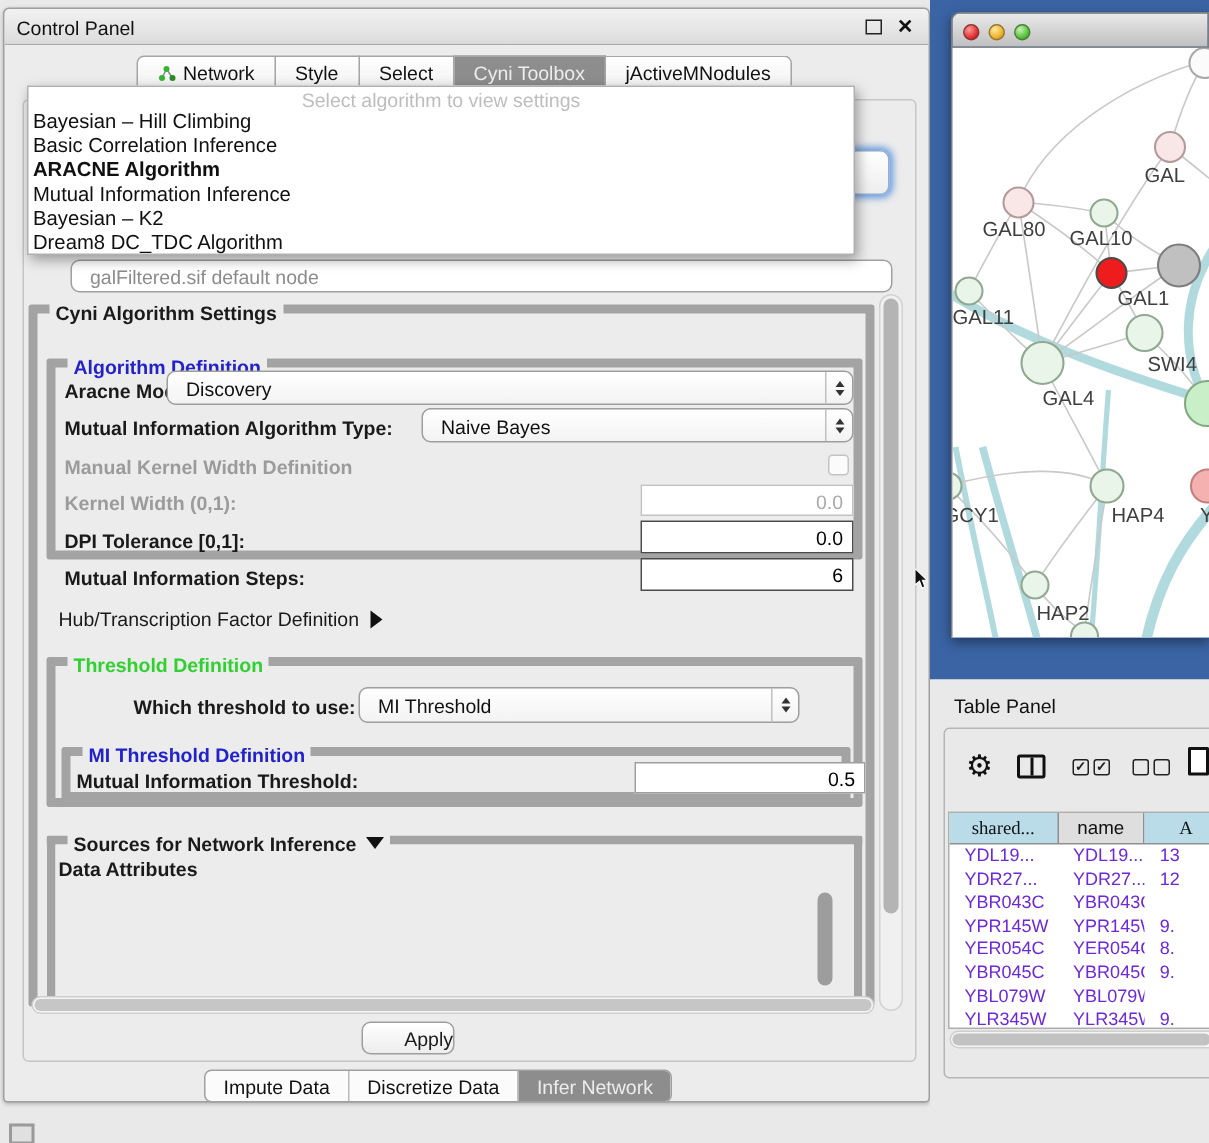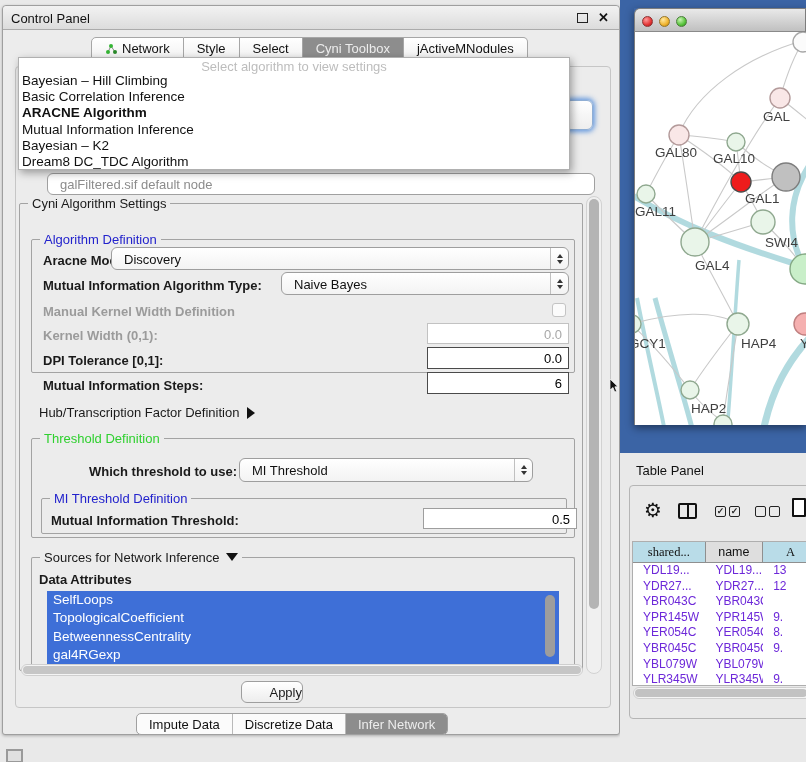--- a/index.html
+++ b/index.html
@@ -43,21 +43,21 @@
   .bg-combo span { position:absolute; left:12px; top:3px; font-size:13px; color:#8c8c8c; }
 
   
   .popup { left:18px; top:57px; width:552px; height:113px; background:#fff;
     border:1px solid #b0b0b0; box-shadow:2px 3px 8px rgba(0,0,0,.35); z-index:30; }
   .popup-placeholder { text-align:center; font-size:13px; color:#bdbdbd; padding-top:1px; height:15px; }
   .algo-item { font-size:13.5px; color:#101010; line-height:16.2px; padding-left:3px; white-space:nowrap; }
   .algo-item.sel { font-weight:bold; }
 
   
-  .group { position:absolute; border:1px solid #a3a3a3; border-radius:2px; }
+  .group { position:absolute; border:6px solid #a3a3a3; border-radius:2px;font-weight:bold; }
   .group-label { position:absolute; top:-8px; left:8px; background:#ececec; padding:0 4px;
     font-size:13px; white-space:nowrap; }
   .gl-black { color:#1a1a1a; } .gl-blue { color:#2222cc; } .gl-green { color:#2fd02f; }
 
   .lbl { position:absolute; font-size:13px; font-weight:bold; color:#1a1a1a; white-space:nowrap; }
   .lbl.dis { color:#9b9b9b; }
 
   .combo { position:absolute; background:linear-gradient(#ffffff,#f3f3f3);
     border:1px solid #9e9e9e; border-radius:6px; }
   .combo .val { position:absolute; left:12px; top:4px; font-size:13px; font-weight:normal; color:#111; }
@@ -244,26 +244,20 @@
     <div class="group" style="left:38px;top:492px;width:526px;height:36px;">
       <span class="group-label gl-blue">MI Threshold Definition</span>
     </div>
     <span class="lbl" style="left:48px;top:507px;">Mutual Information Threshold:</span>
     <div class="field normal" style="left:420px;top:502px;width:154px;height:21px;">0.5</div>
 
     <div class="group" style="left:28px;top:551px;width:544px;height:113px;border-bottom:none;">
       <span class="group-label gl-black"><span>Sources for Network Inference</span><i class="arrow-down"></i></span>
     </div>
     <span class="lbl" style="left:36px;top:566px;">Data Attributes</span>
-    <div class="abs attr-list" id="attr-list">
-        <div class="attr-item">SelfLoops</div>
-        <div class="attr-item">TopologicalCoefficient</div>
-        <div class="attr-item">BetweennessCentrality</div>
-        <div class="attr-item">gal4RGexp</div>
-      </div>
     <div class="abs list-vscroll"></div>
 
     <div class="abs hscroll-track">
         <div class="hscroll-thumb"></div>
       </div>
     <div class="abs vscroll-track">
         <div class="vscroll-thumb"></div>
       </div>
 
     <div class="abs apply-btn">Apply</div>

